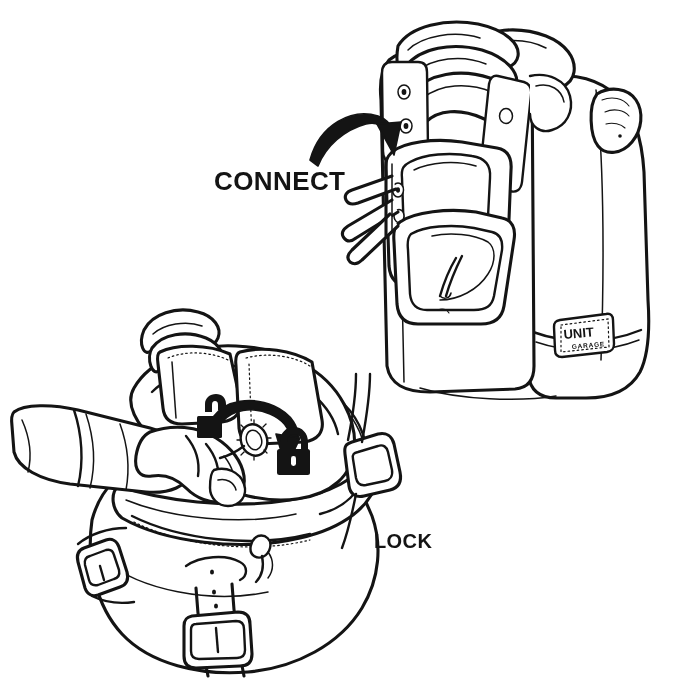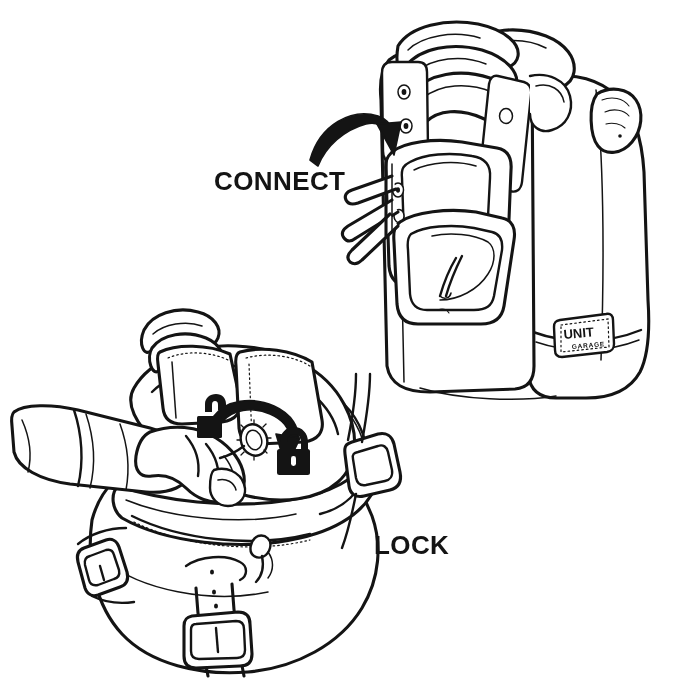--- a/index.html
+++ b/index.html
@@ -34,21 +34,21 @@
     user-select: none;
   }
   #label-connect {
     left: 214px;
     top: 166px;
     font-size: 26px;
   }
   #label-lock {
     left: 374px;
     top: 530px;
-    font-size: 26px;
+    font-size: 20px;
   }
 </style>
 </head>
 <body>
 
 <div id="stage">
 
   <svg id="artboard" viewBox="0 0 700 700" xmlns="http://www.w3.org/2000/svg">
 
     <defs>

